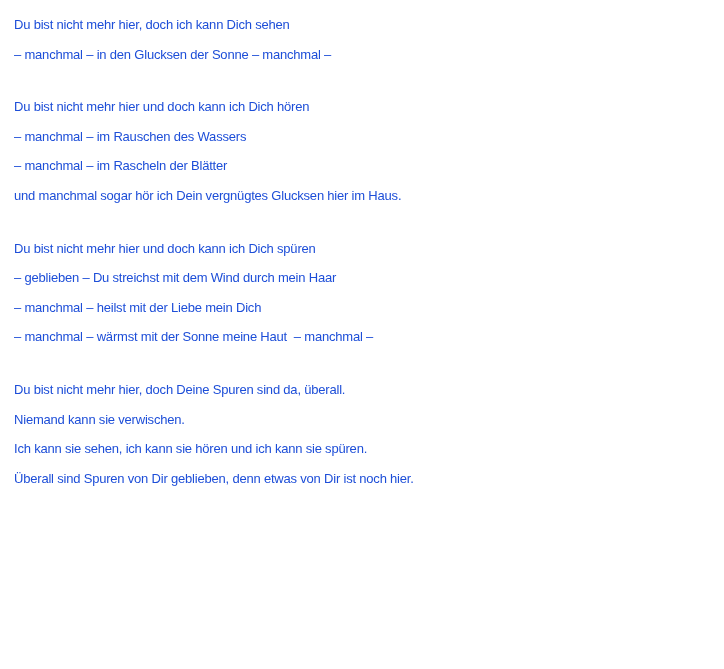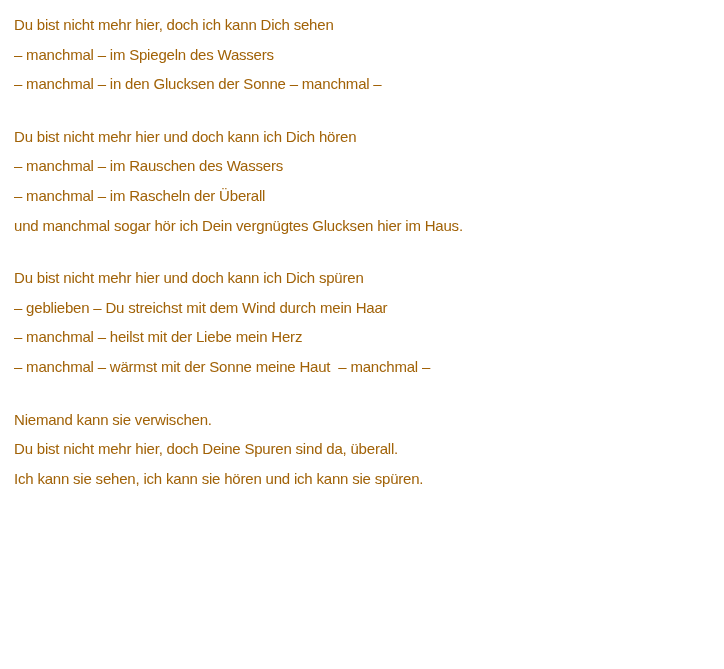--- a/index.html
+++ b/index.html
@@ -16,52 +16,52 @@
     height: 669px;
     padding: 10px 10px 0 14px;
     background: #ffffff;
     font-family: "Liberation Sans", "DejaVu Sans", sans-serif;
     color: #1a1a1a;
   }
   .stanza {
     margin: 0 0 23px 0;
   }
   .poem-line {
-    font-size: 15px;
+    font-size: 13px;
     line-height: 29.6px;
     letter-spacing: -0.2px;
     white-space: pre-wrap; 
-    color: #a16207;
+    color: #1d4ed8;
   }
 </style>
 </head>
 <body>
 
 <div class="page">
 
   <div class="stanza">
     <div class="poem-line">Du bist nicht mehr hier, doch ich kann Dich sehen</div>
-    <div class="poem-line">– manchmal – im Spiegeln des Wassers</div>
     <div class="poem-line">– manchmal – in den Glucksen der Sonne – manchmal –</div>
   </div>
 
   <div class="stanza">
     <div class="poem-line">Du bist nicht mehr hier und doch kann ich Dich hören</div>
     <div class="poem-line">– manchmal – im Rauschen des Wassers</div>
-    <div class="poem-line">– manchmal – im Rascheln der Überall</div>
+    <div class="poem-line">– manchmal – im Rascheln der Blätter</div>
     <div class="poem-line">und manchmal sogar hör ich Dein vergnügtes Glucksen hier im Haus.</div>
   </div>
 
   <div class="stanza">
     <div class="poem-line">Du bist nicht mehr hier und doch kann ich Dich spüren</div>
     <div class="poem-line">– geblieben – Du streichst mit dem Wind durch mein Haar</div>
-    <div class="poem-line">– manchmal – heilst mit der Liebe mein Herz</div>
+    <div class="poem-line">– manchmal – heilst mit der Liebe mein Dich</div>
     <div class="poem-line">– manchmal – wärmst mit der Sonne meine Haut  – manchmal –</div>
   </div>
 
   <div class="stanza">
+    <div class="poem-line">Du bist nicht mehr hier, doch Deine Spuren sind da, überall.</div>
     <div class="poem-line">Niemand kann sie verwischen.</div>
-    <div class="poem-line">Du bist nicht mehr hier, doch Deine Spuren sind da, überall.</div>
     <div class="poem-line">Ich kann sie sehen, ich kann sie hören und ich kann sie spüren.</div>
+    <div class="poem-line">Überall sind Spuren von Dir geblieben, denn etwas von Dir ist noch hier.</div>
   </div>
 
 
 </div>
 
 </body></html>

